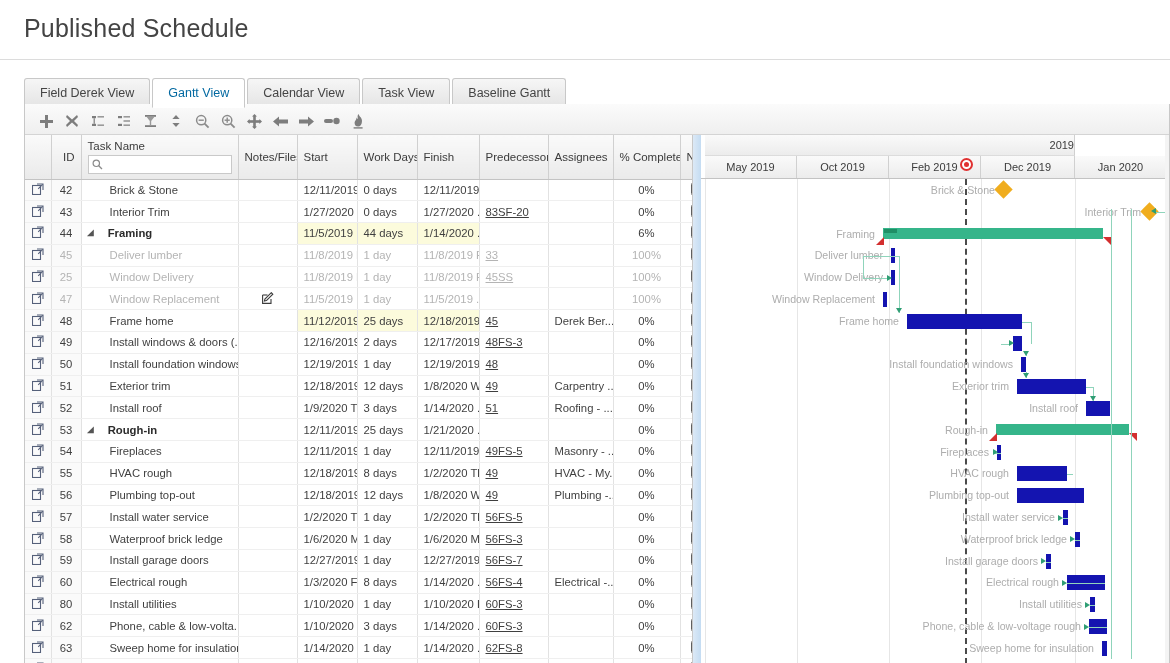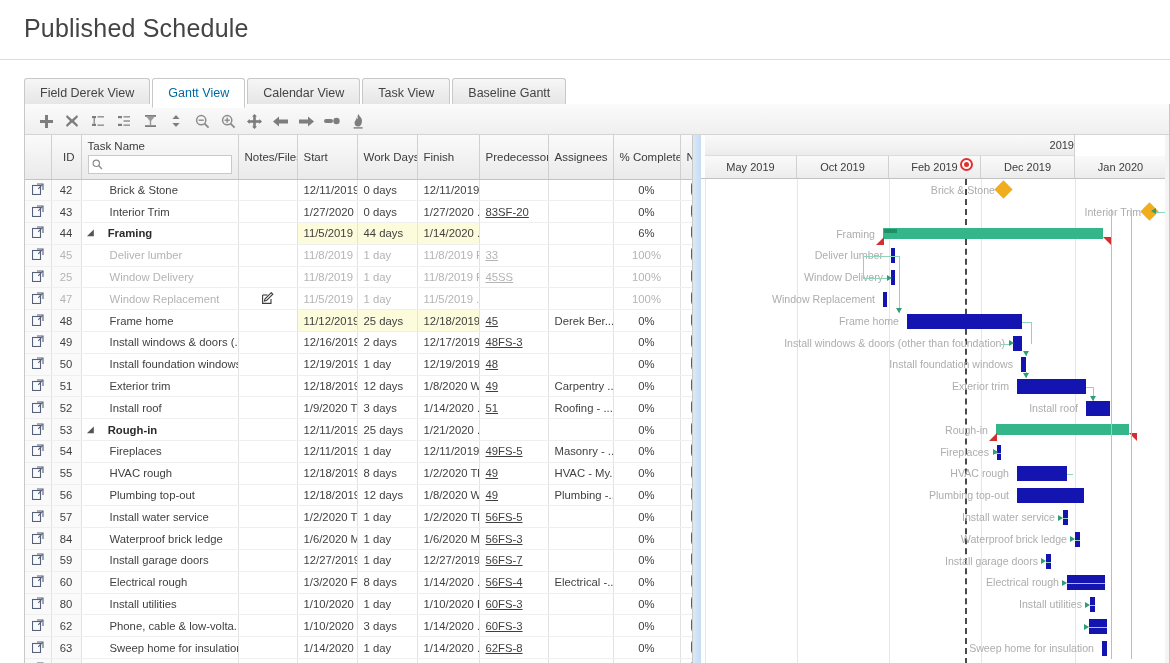--- a/index.html
+++ b/index.html
@@ -594,21 +594,21 @@
                   <path d="M0.5 0.5 L8.5 6.5 L16.5 0.5" fill="none" stroke="#ffffff" stroke-width="1.1"></path>
                   <path d="M0.5 11.5 L6 6 M16.5 11.5 L11 6" stroke="#ffffff" stroke-width="1.1"></path>
                 </svg></td>
             </tr>
             <tr class="">
               <td class="c-open"><svg class="ext-icon" width="12" height="12" viewBox="0 0 12 12">
                   <rect x="0.5" y="2.5" width="8" height="9" fill="none" stroke="#55607a" stroke-width="1.1"></rect>
                   <path d="M5 1 L11 1 L11 7" fill="none" stroke="#55607a" stroke-width="1.1"></path>
                   <line x1="6.2" y1="5.8" x2="10.6" y2="1.4" stroke="#55607a" stroke-width="1.1"></line>
                 </svg></td>
-              <td class="c-id">84</td>
+              <td class="c-id">58</td>
               <td class="c-name"><span class="indent2">Waterproof brick ledge</span></td>
               <td class="c-notes"></td>
               <td class="c-start">1/6/2020 M...</td>
               <td class="c-wd">1 day</td>
               <td class="c-fin">1/6/2020 M...</td>
               <td class="c-pre">56FS-3</td>
               <td class="c-asg"></td>
               <td class="c-pct">0%</td>
               <td class="c-not"><svg class="env-icon" width="17" height="12" viewBox="0 0 17 12">
                   <rect x="0.5" y="0.5" width="16" height="11" fill="#8b8b8b" stroke="#5f5f5f"></rect>
@@ -777,21 +777,20 @@
           <div class="blabel r" style="left: 0px; width: 174px; top: 47.6px;">Framing</div>
           <div class="bar" style="left: 190px; top: 69.4px; width: 4px;"></div>
           <div class="blabel r" style="left: 0px; width: 182px; top: 69.4px;">Deliver lumber</div>
           <div class="bar" style="left: 190px; top: 91.2px; width: 4px;"></div>
           <div class="blabel r" style="left: 0px; width: 182px; top: 91.2px;">Window Delivery</div>
           <div class="bar" style="left: 182px; top: 113px; width: 4px;"></div>
           <div class="blabel r" style="left: 0px; width: 174px; top: 113px;">Window Replacement</div>
           <div class="bar" style="left: 206px; top: 134.8px; width: 115px;"></div>
           <div class="blabel r" style="left: 0px; width: 198px; top: 134.8px;">Frame home</div>
           <div class="bar" style="left: 312px; top: 156.6px; width: 9px;"></div>
-          <div class="blabel r" style="left: 0px; width: 304px; top: 156.6px;">Install windows &amp; doors (other than foundation)</div>
           <div class="bar" style="left: 320px; top: 178.4px; width: 5px;"></div>
           <div class="blabel r" style="left: 0px; width: 312px; top: 178.4px;">Install foundation windows</div>
           <div class="bar" style="left: 316px; top: 200.2px; width: 69px;"></div>
           <div class="blabel r" style="left: 0px; width: 308px; top: 200.2px;">Exterior trim</div>
           <div class="bar" style="left: 385px; top: 222px; width: 24px;"></div>
           <div class="blabel r" style="left: 0px; width: 377px; top: 222px;">Install roof</div>
           <div class="sumbar" style="left: 295px; top: 244.8px; width: 133px;"></div>
           <div class="sumcap-l" style="left: 288px; top: 253.8px;"></div>
           <div class="sumcap-r" style="left: 428px; top: 253.8px;"></div>
           <div class="blabel r" style="left: 0px; width: 287px; top: 243.8px;">Rough-in</div>
@@ -805,20 +804,21 @@
           <div class="blabel r" style="left: 0px; width: 354px; top: 331px;">Install water service</div>
           <div class="bar" style="left: 374px; top: 352.8px; width: 5px;"></div>
           <div class="blabel r" style="left: 0px; width: 366px; top: 352.8px;">Waterproof brick ledge</div>
           <div class="bar" style="left: 345px; top: 374.6px; width: 5px;"></div>
           <div class="blabel r" style="left: 0px; width: 337px; top: 374.6px;">Install garage doors</div>
           <div class="bar" style="left: 366px; top: 396.4px; width: 38px;"></div>
           <div class="blabel r" style="left: 0px; width: 358px; top: 396.4px;">Electrical rough</div>
           <div class="bar" style="left: 389px; top: 418.2px; width: 5px;"></div>
           <div class="blabel r" style="left: 0px; width: 381px; top: 418.2px;">Install utilities</div>
           <div class="bar" style="left: 388px; top: 440px; width: 18px;"></div>
+          <div class="blabel r" style="left: 0px; width: 380px; top: 440px;">Phone, cable &amp; low-voltage rough</div>
           <div class="bar" style="left: 401px; top: 461.8px; width: 5px;"></div>
           <div class="blabel r" style="left: 0px; width: 393px; top: 461.8px;">Sweep home for insulation</div>
           <div class="bar" style="left: 401px; top: 483.6px; width: 5px;"></div>
           <div class="blabel r" style="left: 0px; width: 393px; top: 483.6px;">###Inspection - Framing &amp; Electrical###</div>
           <div class="link h" style="left: 162px; top: 77.4px; width: 34px;"></div>
           <div class="link v" style="left: 162px; top: 77.4px; height: 21.8px;"></div>
           <div class="link h" style="left: 162px; top: 99.2px; width: 24px;"></div>
           <div class="arw r" style="left: 186px; top: 95.7px;"></div>
           <div class="link v" style="left: 198px; top: 77.4px; height: 56.4px;"></div>
           <div class="link h" style="left: 162px; top: 77.4px; width: 36px;"></div>

